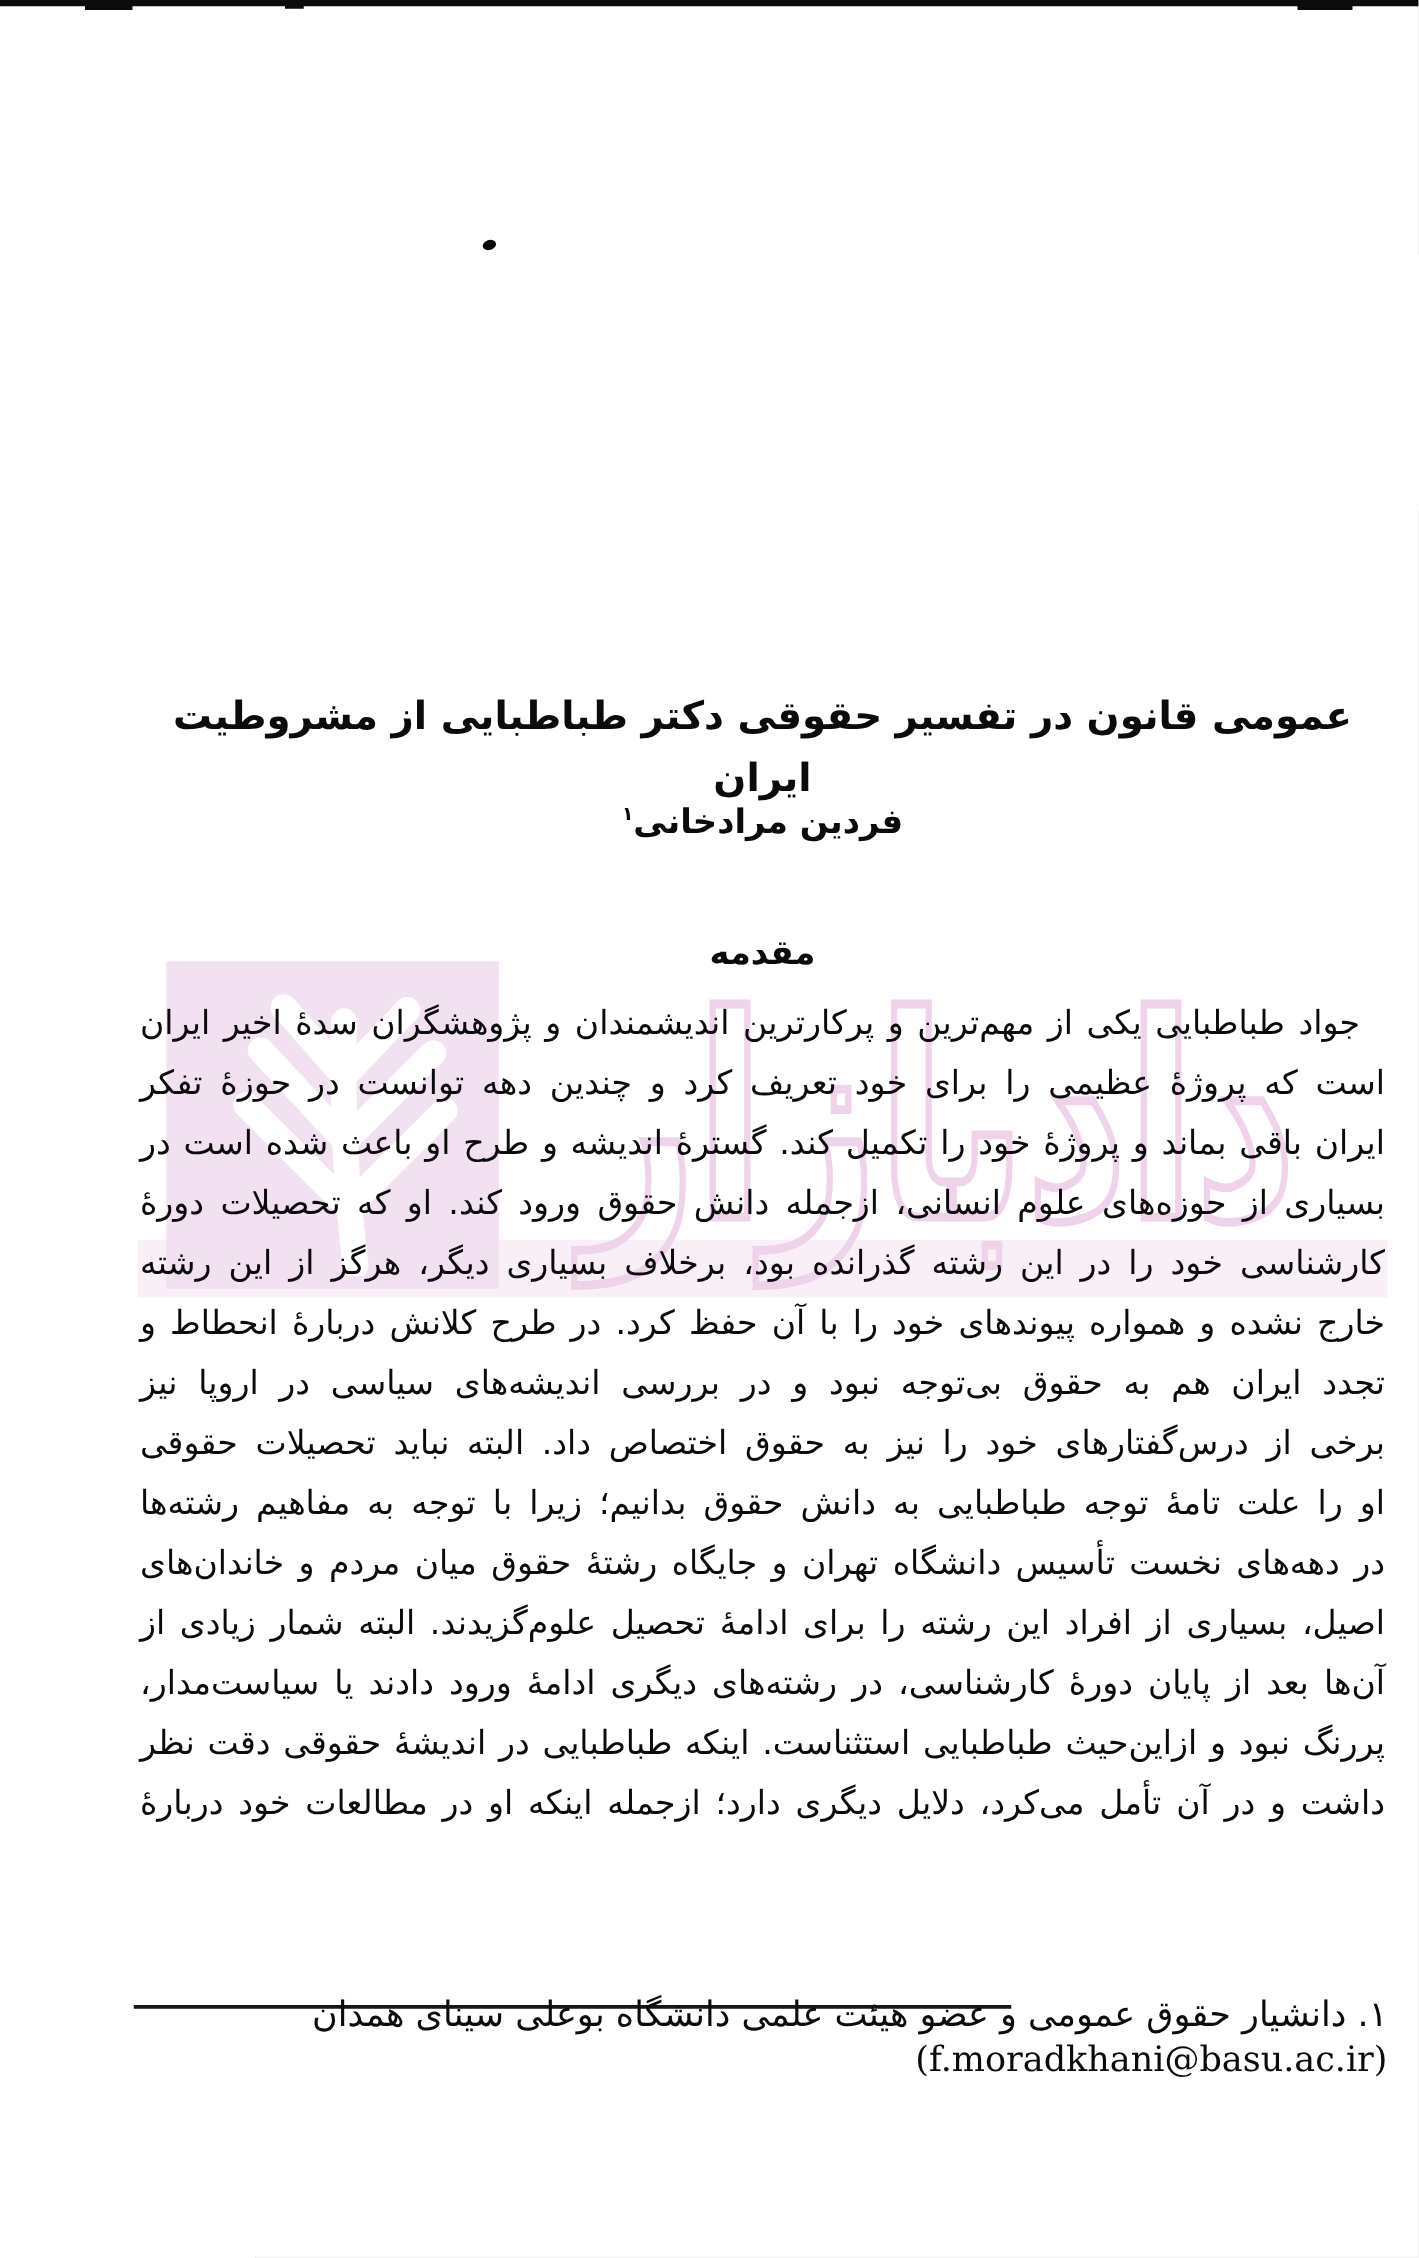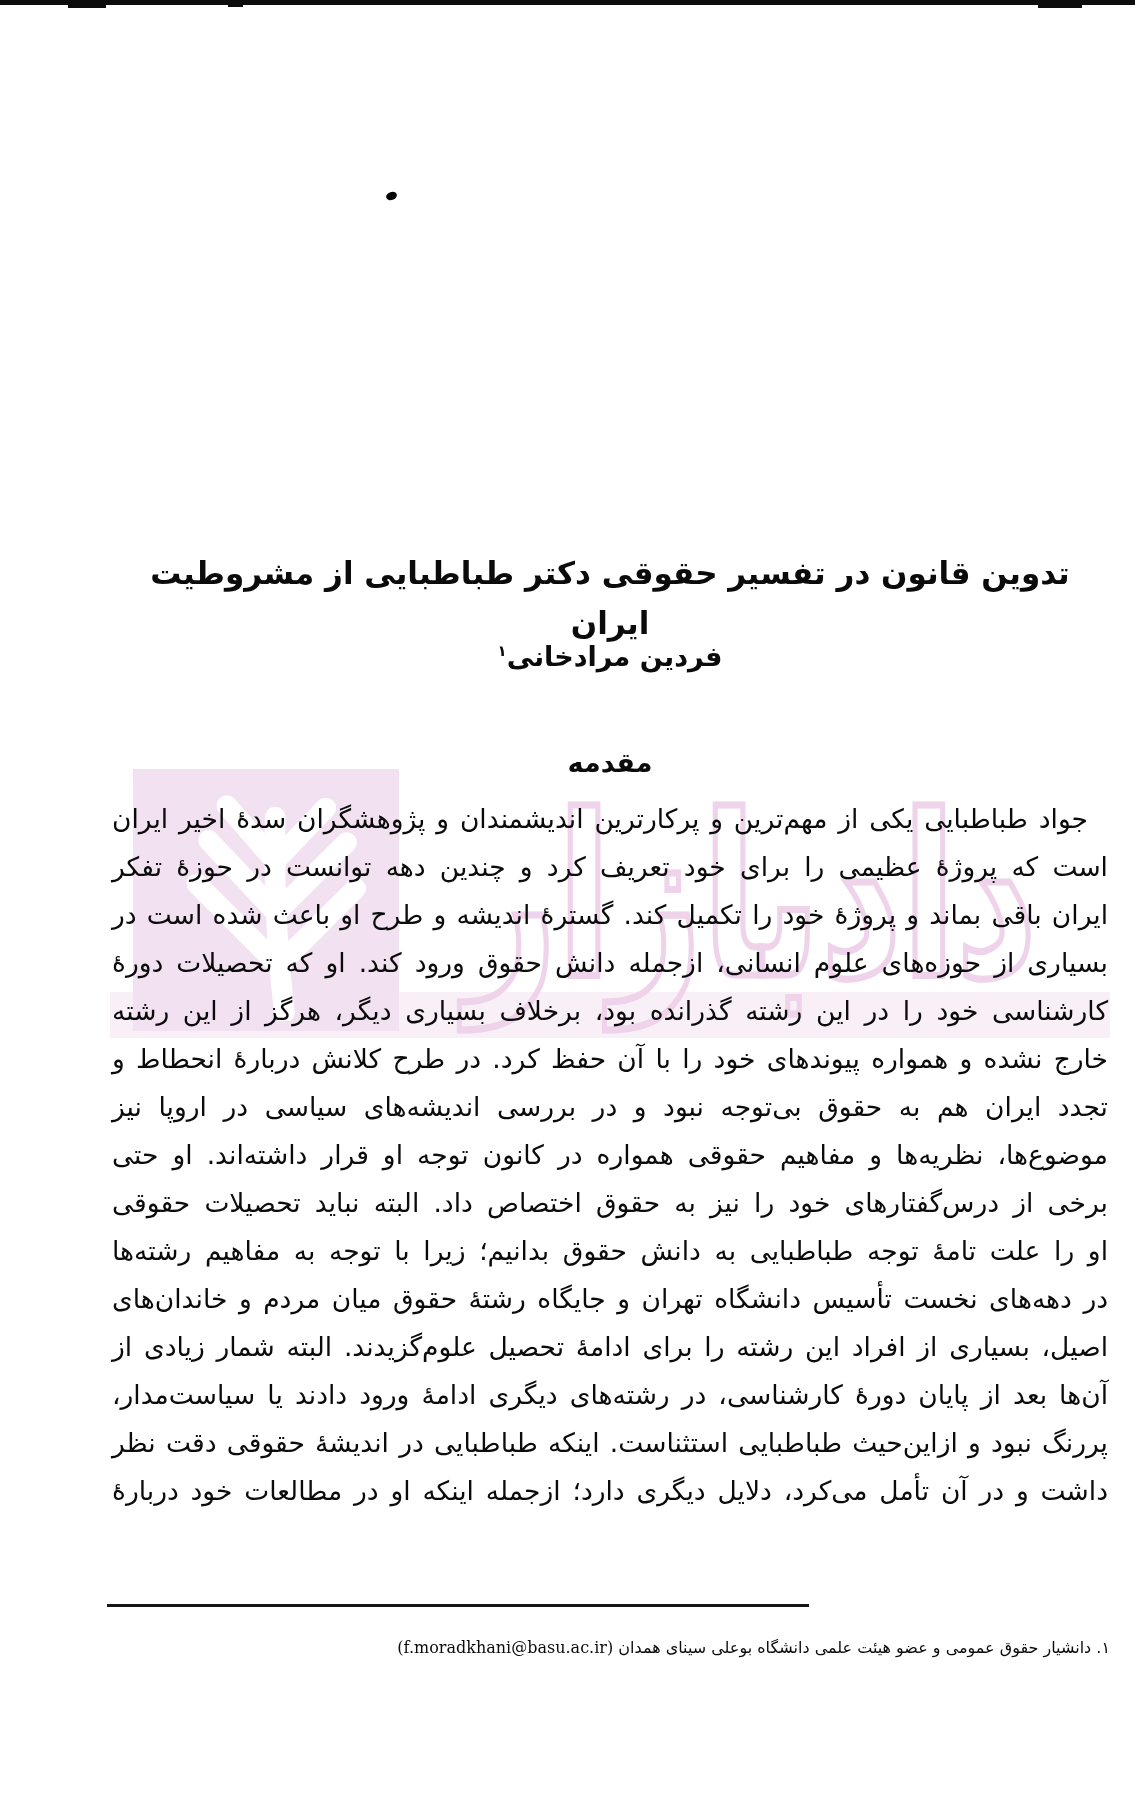--- a/index.html
+++ b/index.html
@@ -36,22 +36,22 @@
   .paragraph{position:absolute;left:0;top:795px;width:100%;}
   .pline{
     font-size:26.5px;line-height:48px;direction:rtl;
     text-align:justify;text-align-last:justify;
     word-spacing:1px;
   }
   .pline.indent{padding-right:20px;}
   
   .fn-rule{position:absolute;left:107px;top:1604px;width:702px;height:3px;background:#161616;}
   .footnote{
-    position:absolute;left:112px;top:1630px;width:998px;direction:rtl;text-align:right;
-    font-size:16px;line-height:36px;
+    position:absolute;left:112px;top:1594px;width:998px;direction:rtl;text-align:right;
+    font-size:28px;line-height:36px;
   }
   .footnote .email{direction:ltr;unicode-bidi:isolate;font-family:"DejaVu Serif", serif;}
 </style>
 </head>
 <body>
 
 <div class="page">
 
   <div class="edge-top"></div>
   <div class="edge-nub nub1"></div>
@@ -69,33 +69,32 @@
         <path d="M54,57 L25,26"></path>
         <path d="M55,57 L85,27"></path>
         <path d="M54,35 L33,11"></path>
         <path d="M54,35 L76,12"></path>
       </g>
     </svg>
   </div>
   <div class="wm-word">دادبازار</div>
 
   <div class="content">
-    <h1 class="title">تدوین قانون در تفسیر حقوقی دکتر طباطبایی از مشروطیت ایران</h1>
+    <h1 class="title">عمومی قانون در تفسیر حقوقی دکتر طباطبایی از مشروطیت ایران</h1>
     <div class="author"><span>فردین مرادخانی</span><sup>۱</sup></div>
     <h2 class="section-heading">مقدمه</h2>
 
     <div class="paragraph">
       <div class="pline indent">جواد طباطبایی یکی از مهم‌ترین و پرکارترین اندیشمندان و پژوهشگران سدۀ اخیر ایران</div>
       <div class="pline">است که پروژۀ عظیمی را برای خود تعریف کرد و چندین دهه توانست در حوزۀ تفکر</div>
       <div class="pline">ایران باقی بماند و پروژۀ خود را تکمیل کند. گسترۀ اندیشه و طرح او باعث شده است در</div>
       <div class="pline">بسیاری از حوزه‌های علوم انسانی، ازجمله دانش حقوق ورود کند. او که تحصیلات دورۀ</div>
       <div class="pline">کارشناسی خود را در این رشته گذرانده بود، برخلاف بسیاری دیگر، هرگز از این رشته</div>
       <div class="pline">خارج نشده و همواره پیوندهای خود را با آن حفظ کرد. در طرح کلانش دربارۀ انحطاط و</div>
       <div class="pline">تجدد ایران هم به حقوق بی‌توجه نبود و در بررسی اندیشه‌های سیاسی در اروپا نیز</div>
-      <div class="pline">موضوع‌ها، نظریه‌ها و مفاهیم حقوقی همواره در کانون توجه او قرار داشته‌اند. او حتی</div>
       <div class="pline">برخی از درس‌گفتارهای خود را نیز به حقوق اختصاص داد. البته نباید تحصیلات حقوقی</div>
       <div class="pline">او را علت تامۀ توجه طباطبایی به دانش حقوق بدانیم؛ زیرا با توجه به مفاهیم رشته‌ها</div>
       <div class="pline">در دهه‌های نخست تأسیس دانشگاه تهران و جایگاه رشتۀ حقوق میان مردم و خاندان‌های</div>
       <div class="pline">اصیل، بسیاری از افراد این رشته را برای ادامۀ تحصیل علوم‌گزیدند. البته شمار زیادی از</div>
       <div class="pline">آن‌ها بعد از پایان دورۀ کارشناسی، در رشته‌های دیگری ادامۀ ورود دادند یا سیاست‌مدار،</div>
       <div class="pline">پررنگ نبود و ازاین‌حیث طباطبایی استثناست. اینکه طباطبایی در اندیشۀ حقوقی دقت نظر</div>
       <div class="pline">داشت و در آن تأمل می‌کرد، دلایل دیگری دارد؛ ازجمله اینکه او در مطالعات خود دربارۀ</div>
     </div>
   </div>
 

